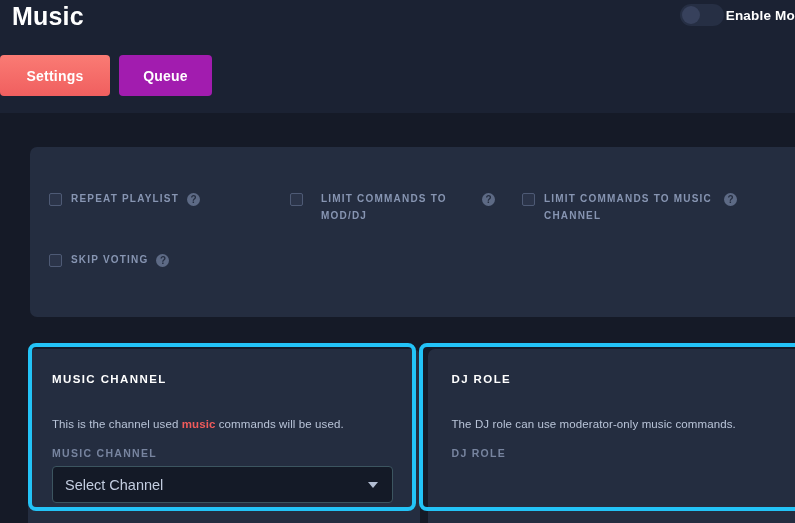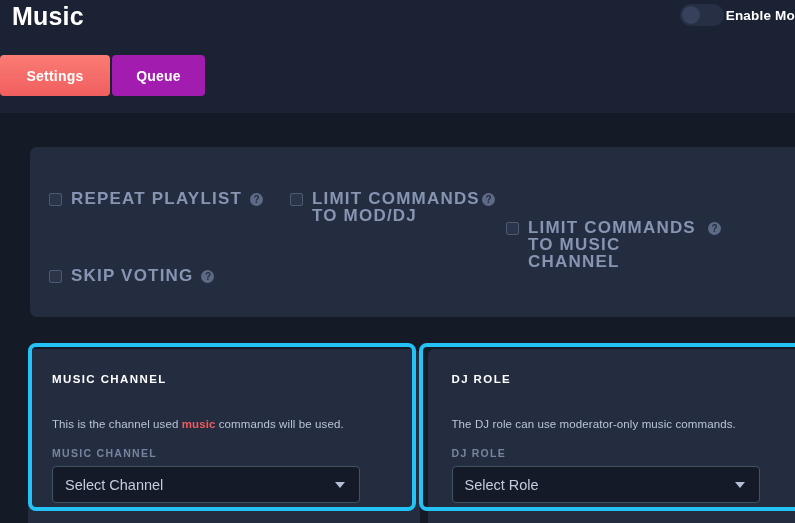--- a/index.html
+++ b/index.html
@@ -76,21 +76,21 @@
     color: #ffffff;
     letter-spacing: 0.2px;
   }
 
   
   .tabs {
     position: absolute;
     left: 0;
     top: 55px;
     display: flex;
-    gap: 2px;
+    gap: 9px;
   }
 
   .tab {
     height: 41px;
     min-width: 93px;
     padding: 0 14px;
     border-radius: 4px;
     display: flex;
     align-items: center;
     justify-content: center;
@@ -122,39 +122,39 @@
     left: 0; top: 0;
     width: 100%; height: 100%;
   }
 
   .cb-row {
     position: absolute;
     display: flex;
     align-items: flex-start;
   }
   .cb-r1 { top: 43px; }
-  .cb-r2 { top: 120px; }
+  .cb-r2 { top: 104px; }
   .cb-c1 { left: 19px;  width: 215px; }
-  .cb-c2 { left: 260px; width: 205px; }
-  .cb-c3 { left: 476px; width: 215px; margin-top: 29px; }
+  .cb-c2 { left: 260px; width: 205px; gap: 9px; }
+  .cb-c3 { left: 492px; width: 215px; }
 
   .checkbox {
     width: 13px;
     height: 13px;
     border: 1px solid #4e5a75;
     border-radius: 2px;
     background: #2b3449;
     flex: 0 0 auto;
     margin-top: 3px;
     cursor: pointer;
   }
 
   .cb-text {
     margin-left: 9px;
-    font-size: 17px;
+    font-size: 10px;
     font-weight: bold;
     letter-spacing: 1.2px;
     color: #8795b2;
     line-height: 17px;
     text-transform: uppercase;
   }
 
   .help-icon {
     flex: 0 0 auto;
     width: 13px;
@@ -246,21 +246,21 @@
     font-weight: bold;
     letter-spacing: 1.3px;
     color: #77849f;
     text-transform: uppercase;
   }
 
   .select {
     position: absolute;
     left: 24px;
     top: 117px;
-    width: 308px;
+    width: 341px;
     height: 37px;
     background: #141a27;
     border: 1px solid #3c5560;
     border-radius: 4px;
     display: flex;
     align-items: center;
     cursor: pointer;
   }
   .select .sel-value {
     margin-left: 12px;
@@ -340,23 +340,19 @@
         </div>
       </div>
       <div class="panel-ring"></div>
     </div>
 
     <div class="panel-outer right">
       <div class="panel">
         <div class="panel-title">DJ Role</div>
         <div class="panel-desc"><span>The DJ role can use moderator-only music commands.</span><span class="kw"></span><span></span></div>
         <div class="field-label">DJ Role</div>
-        <div class="select">
-          <div class="sel-value">Select Role</div>
-          <div class="caret"></div>
-        </div>
       </div>
       <div class="panel-ring"></div>
     </div>
 
   </div>
 
 </div>
 
 </body></html>

